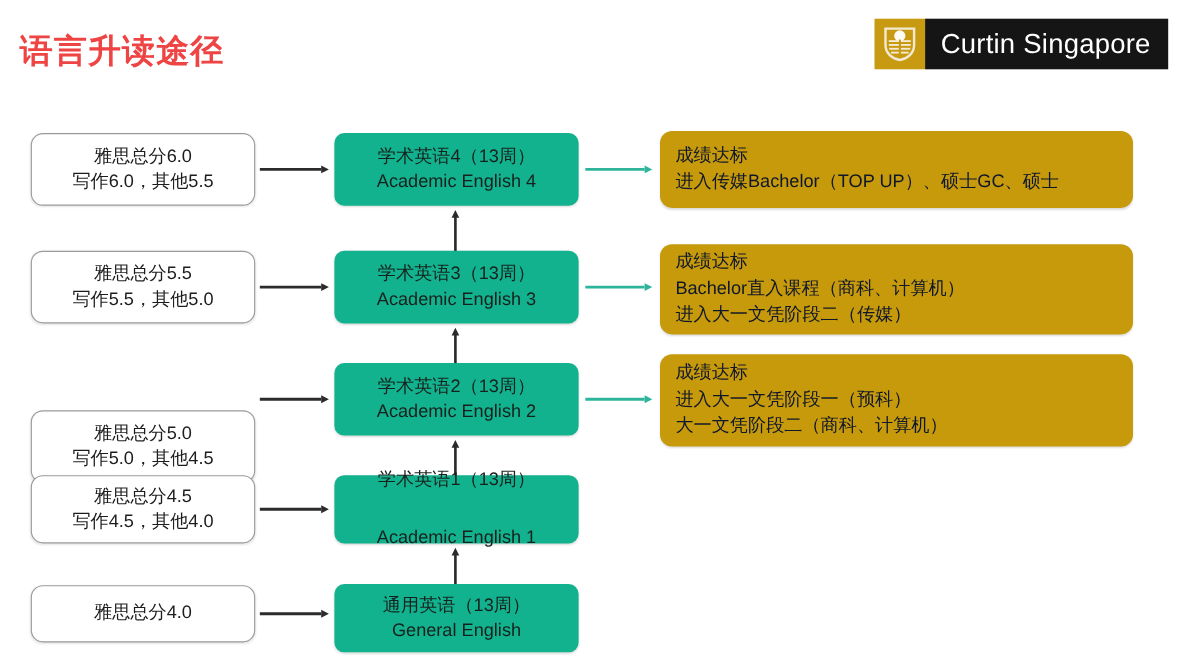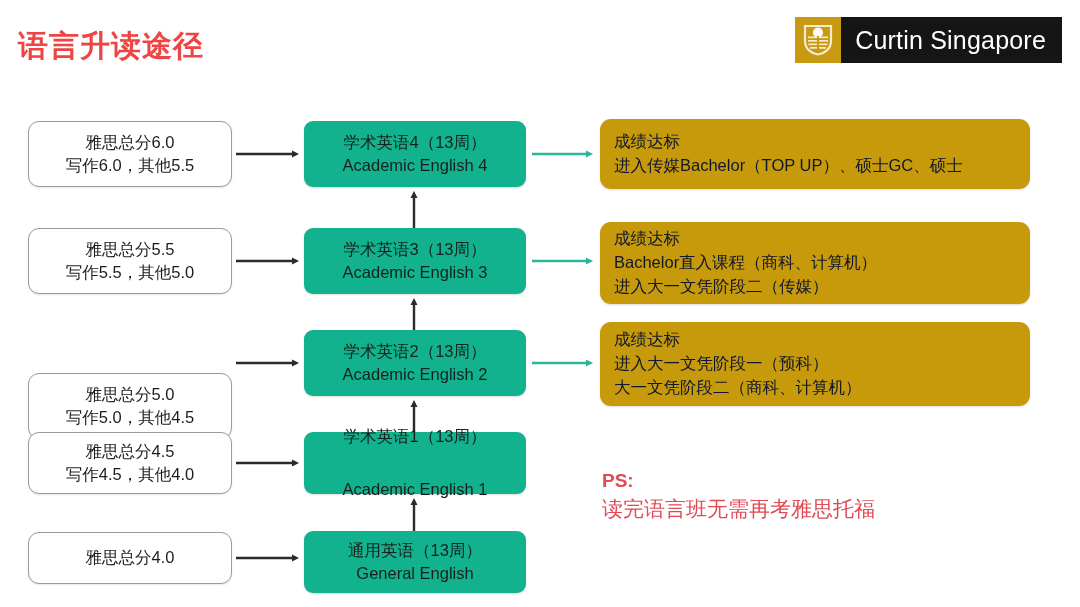--- a/index.html
+++ b/index.html
@@ -311,18 +311,14 @@
       <line x1="0" y1="6" x2="56" y2="6" stroke="#2b2b2b" stroke-width="2.6"></line>
       <polygon points="56,2.4 63,6 56,9.6" fill="#2b2b2b"></polygon>
     </svg>
 
     <div class="course-box" style="top:531px;height:62px;">
       <span class="ln">通用英语（13周）</span>
       <span class="ln">General English</span>
     </div>
   </div>
 
-  <div class="ps-note">
-    <div class="ps-label">PS:</div>
-    <div class="ps-text">读完语言班无需再考雅思托福</div>
-  </div>
 
 </div>
 
 </body></html>

